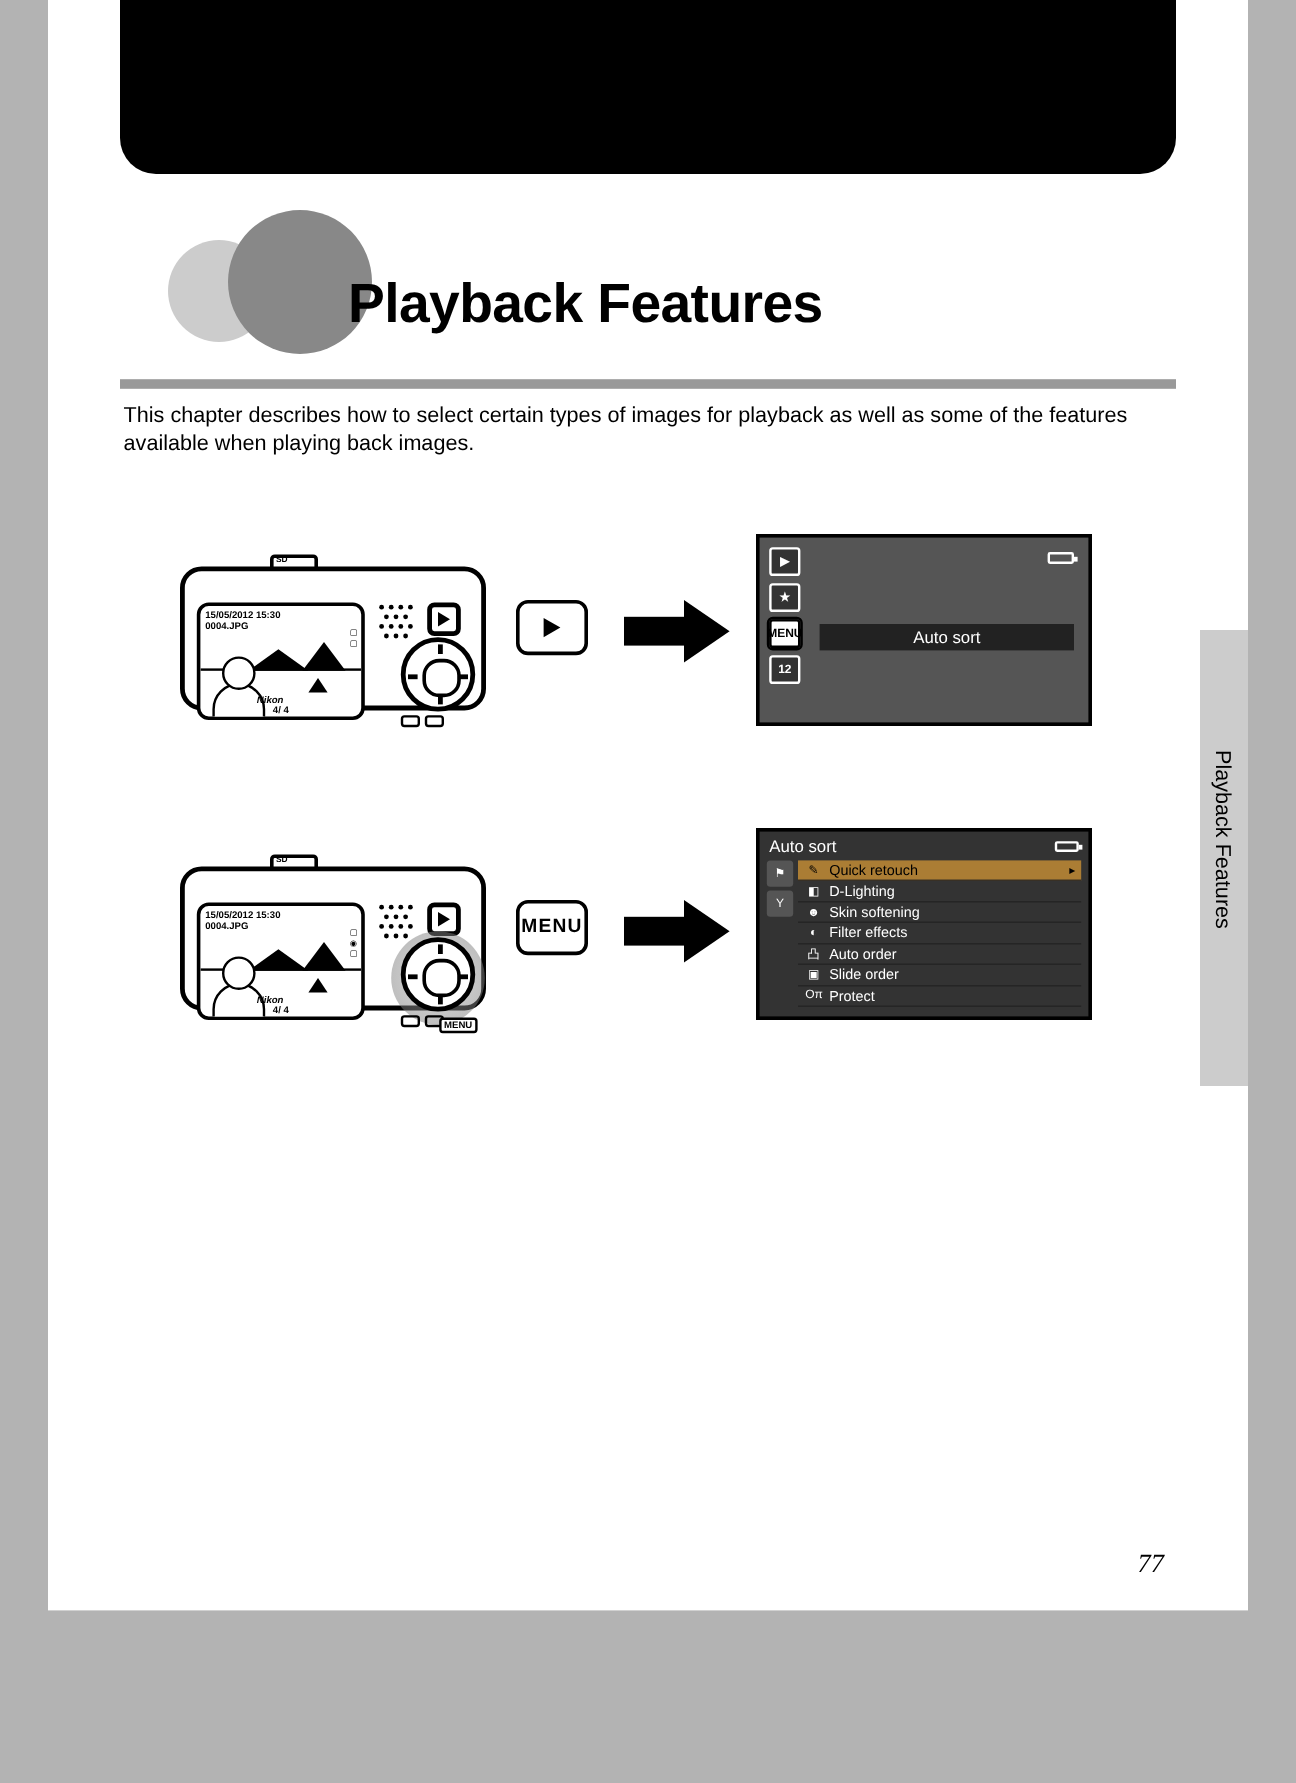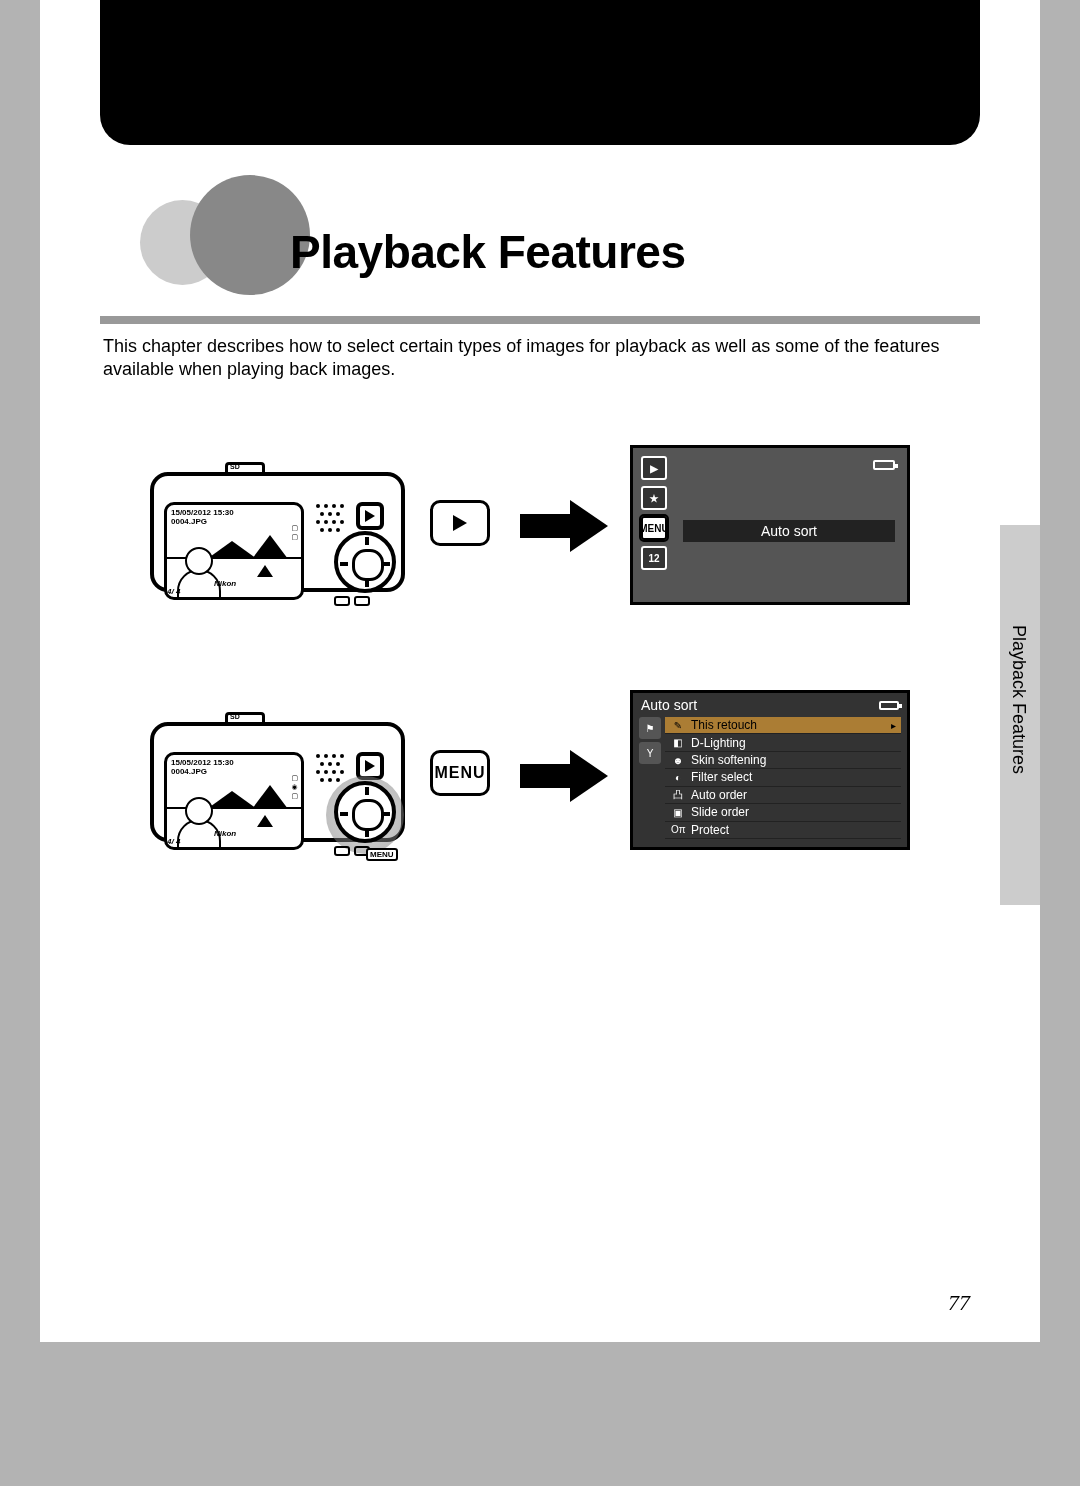--- a/index.html
+++ b/index.html
@@ -110,21 +110,21 @@
   .cam-screen .boat {
     position:absolute; left:90px; top:38px; width:0; height:0;
     border-left:8px solid transparent; border-right:8px solid transparent; border-bottom:12px solid #000;
   }
   .cam-screen .person-head {
     position:absolute; left:18px; top:20px; width:28px; height:28px; border-radius:14px; border:2px solid #000; background:#fff;
   }
   .cam-screen .person-body {
     position:absolute; left:10px; top:42px; width:44px; height:40px; border-radius:22px 22px 0 0; border:2px solid #000; background:#fff;
   }
-  .cam-screen .bottom-counter{ position:absolute; bottom:1px; left:0; width:100%; font-size:8px; font-weight:bold;font-style:italic;}
+  .cam-screen .bottom-counter{ position:absolute; bottom:1px; left:0; width:100%; text-align:center; font-size:8px; font-weight:bold;}
   .cam-screen .mode-icons { position:absolute; right:3px; top:18px; font-size:7px; line-height:1.3;}
   .cam-speaker {
     position:absolute; left:160px; top:26px; width:38px; height:38px;
   }
   .cam-speaker .dot { width:4px; height:4px; border-radius:2px; background:#000; position:absolute; }
   .cam-play-btn {
     position:absolute; left:202px; top:26px; width:28px; height:28px; border:4px solid #000; border-radius:6px; background:#fff;
     display:flex; align-items:center; justify-content:center;
   }
   .cam-play-btn::after {
@@ -388,33 +388,33 @@
         <span class="bat"></span>
       </div>
       <div class="body">
         <div class="tabs">
           <div class="tab">⚑</div>
           <div class="tab">Y</div>
         </div>
         <div class="list">
           <div class="item hl">
             <span class="icn">✎</span>
-            <span>This retouch</span>
+            <span>Quick retouch</span>
           </div>
           <div class="item">
             <span class="icn">◧</span>
             <span>D-Lighting</span>
           </div>
           <div class="item">
             <span class="icn">☻</span>
             <span>Skin softening</span>
           </div>
           <div class="item">
             <span class="icn">◐</span>
-            <span>Filter select</span>
+            <span>Filter effects</span>
           </div>
           <div class="item">
             <span class="icn">凸</span>
             <span>Auto order</span>
           </div>
           <div class="item">
             <span class="icn">▣</span>
             <span>Slide order</span>
           </div>
           <div class="item">

